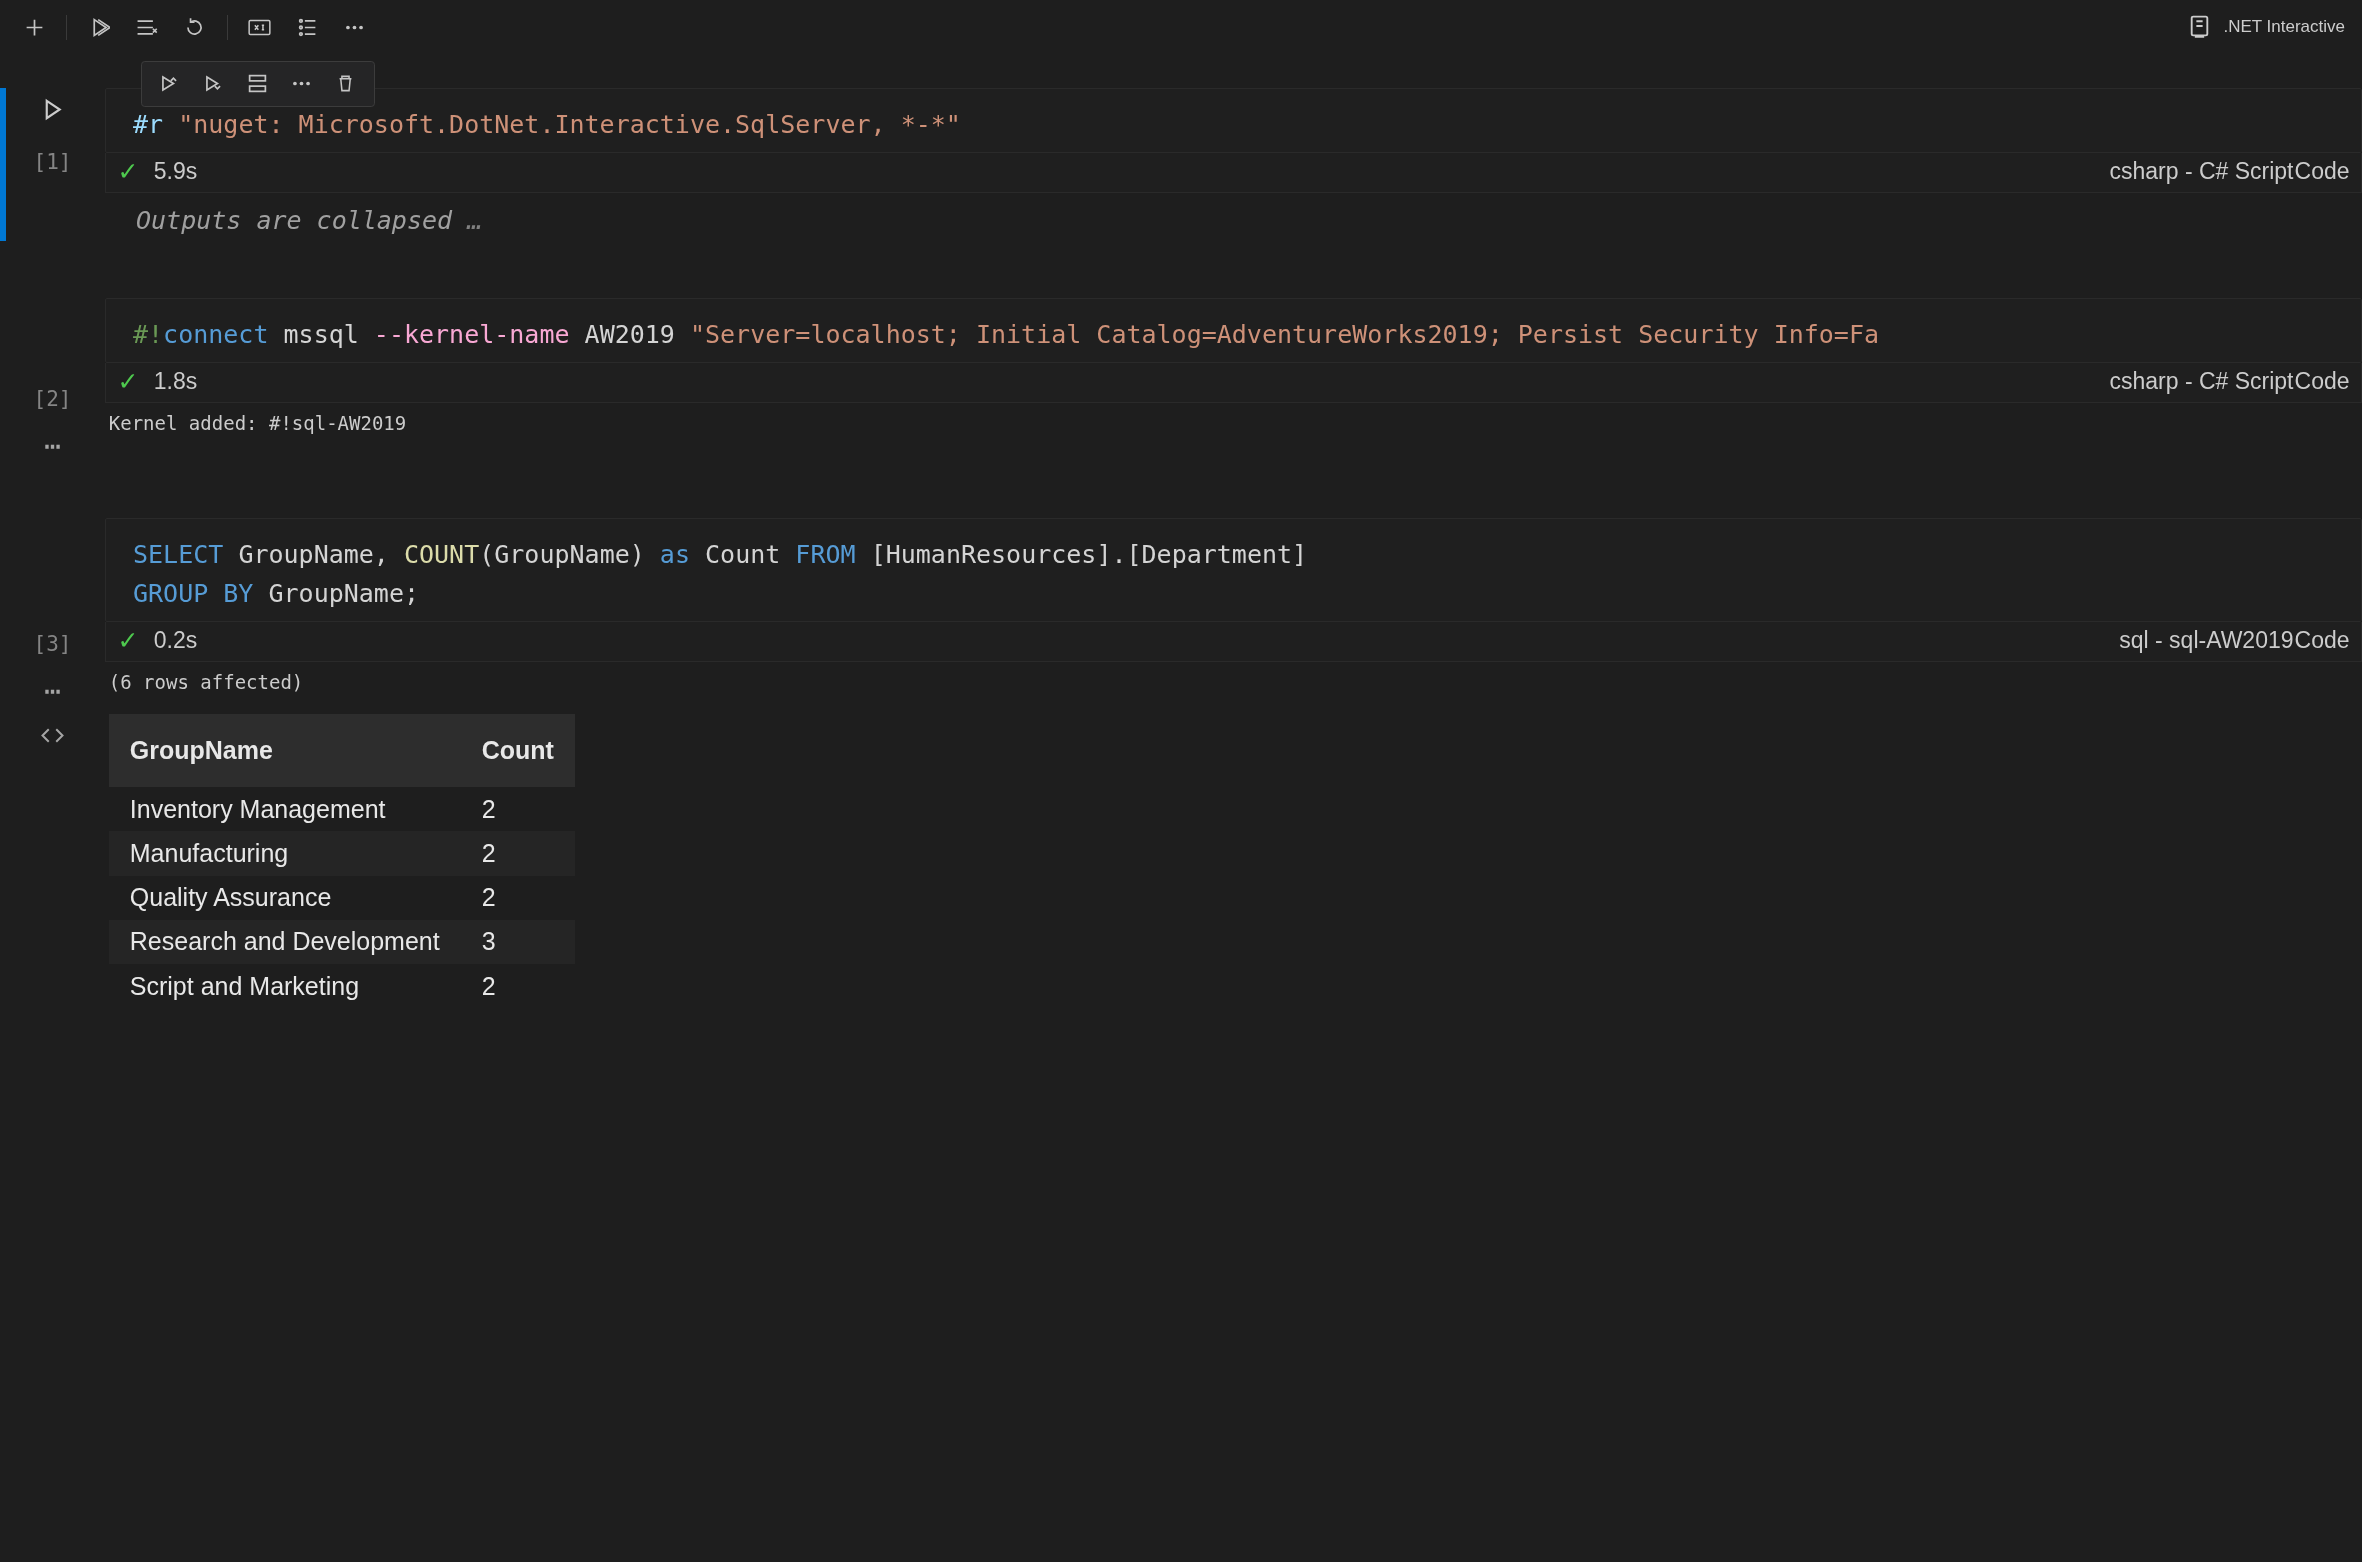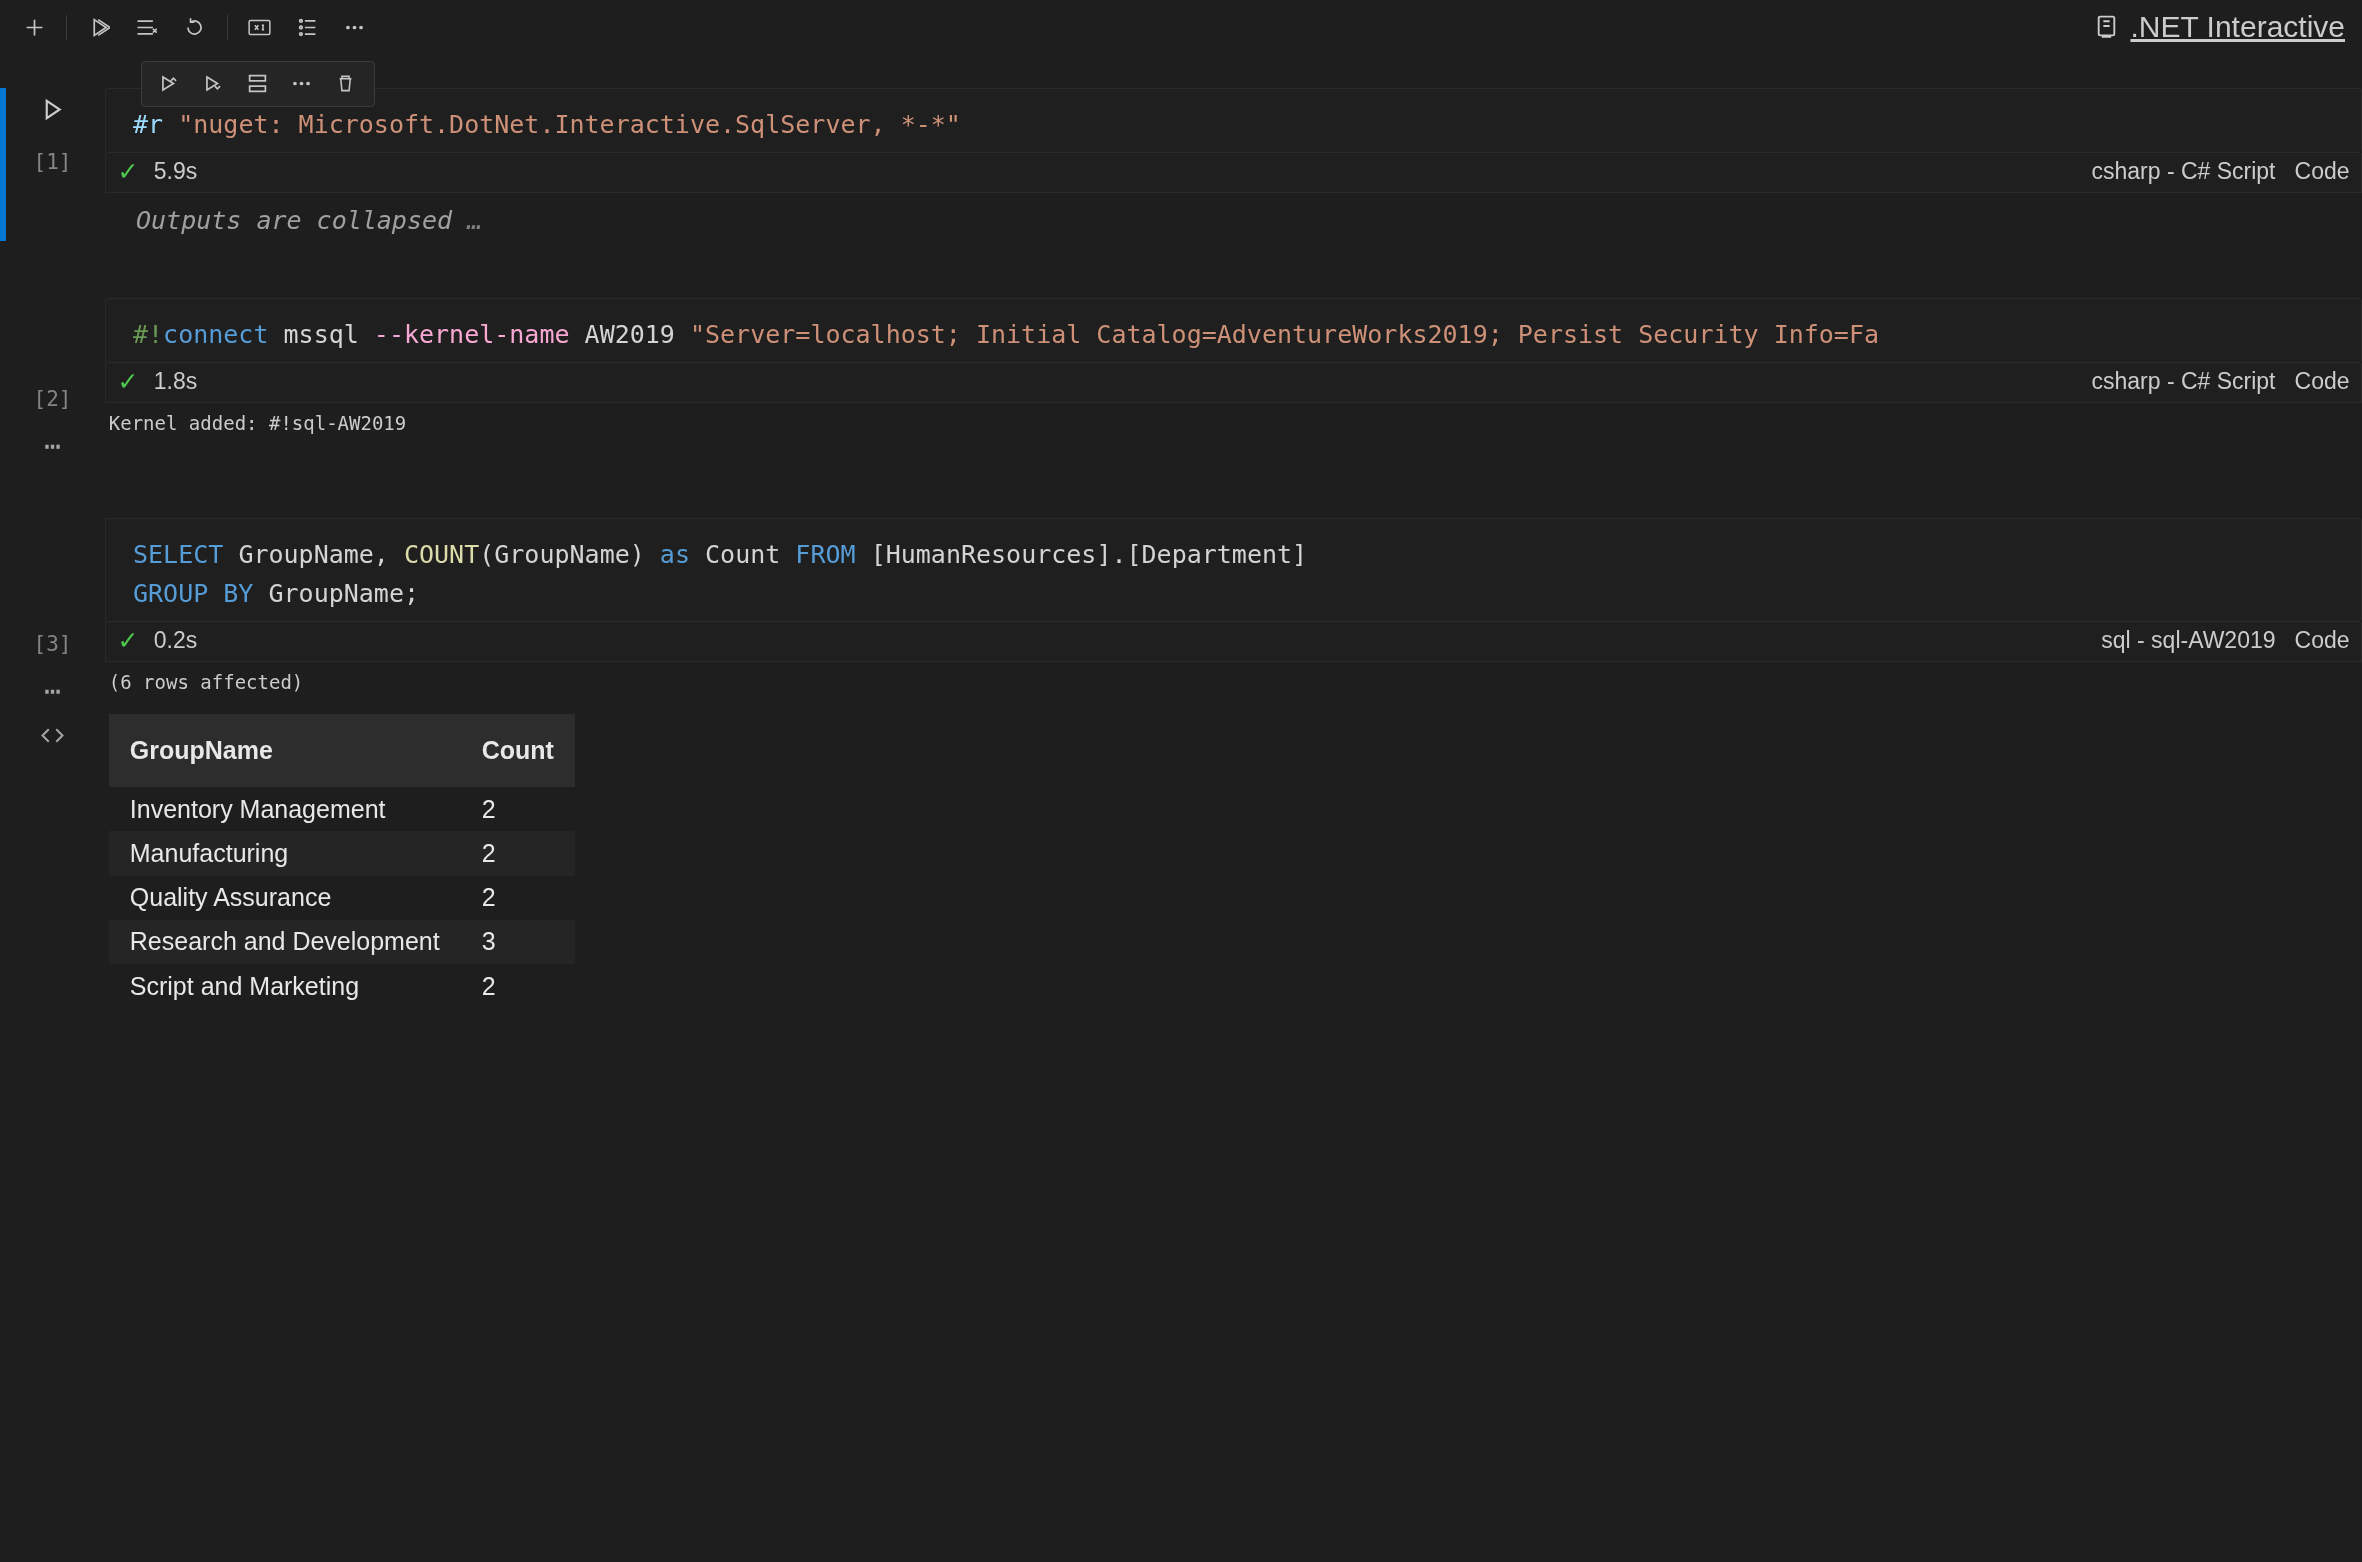--- a/index.html
+++ b/index.html
@@ -30,22 +30,21 @@
     cursor: pointer;
   }
   .top-toolbar .sep {
     width: 1px; height: 25px; background: #3a3a3a;
     margin: 0 1.9px;
   }
   .spacer { flex: 1; }
   .kernel-indicator {
     display: flex; align-items: center; gap: 11.5px;
     color: #cccccc;
-    font-size: 30px;
-    text-decoration: underline;
+    font-size: 17px;
   }
 
   
   .notebook { padding: 0; }
   .cell-row {
     display: flex;
     position: relative;
     margin-top: 17px;
   }
   .side-bar-mark {
@@ -112,21 +111,21 @@
     gap: 15.3px;
     padding: 3.8px 11.5px 5.7px 11.5px;
     font-size: 23px;
     color: #cccccc;
     background: #1f1f1f;
     border: 1px solid #2a2a2a;
     border-top: none;
   }
   .status-row .check { color: #4EC94E; font-size: 25px; }
   .status-row .timing { color: #cccccc; }
-  .status-row .right { margin-left: auto; display: flex; gap: 19px; color: #cccccc; }
+  .status-row .right { margin-left: auto; display: flex; gap: 1px; color: #cccccc; }
 
   .output-line {
     font-family: Consolas, monospace;
     font-size: 25px;
     color: #a0a0a0;
     padding: 13.4px 0 5.7px 31px;
     font-style: italic;
   }
   .output-plain {
     font-family: Consolas, monospace;

